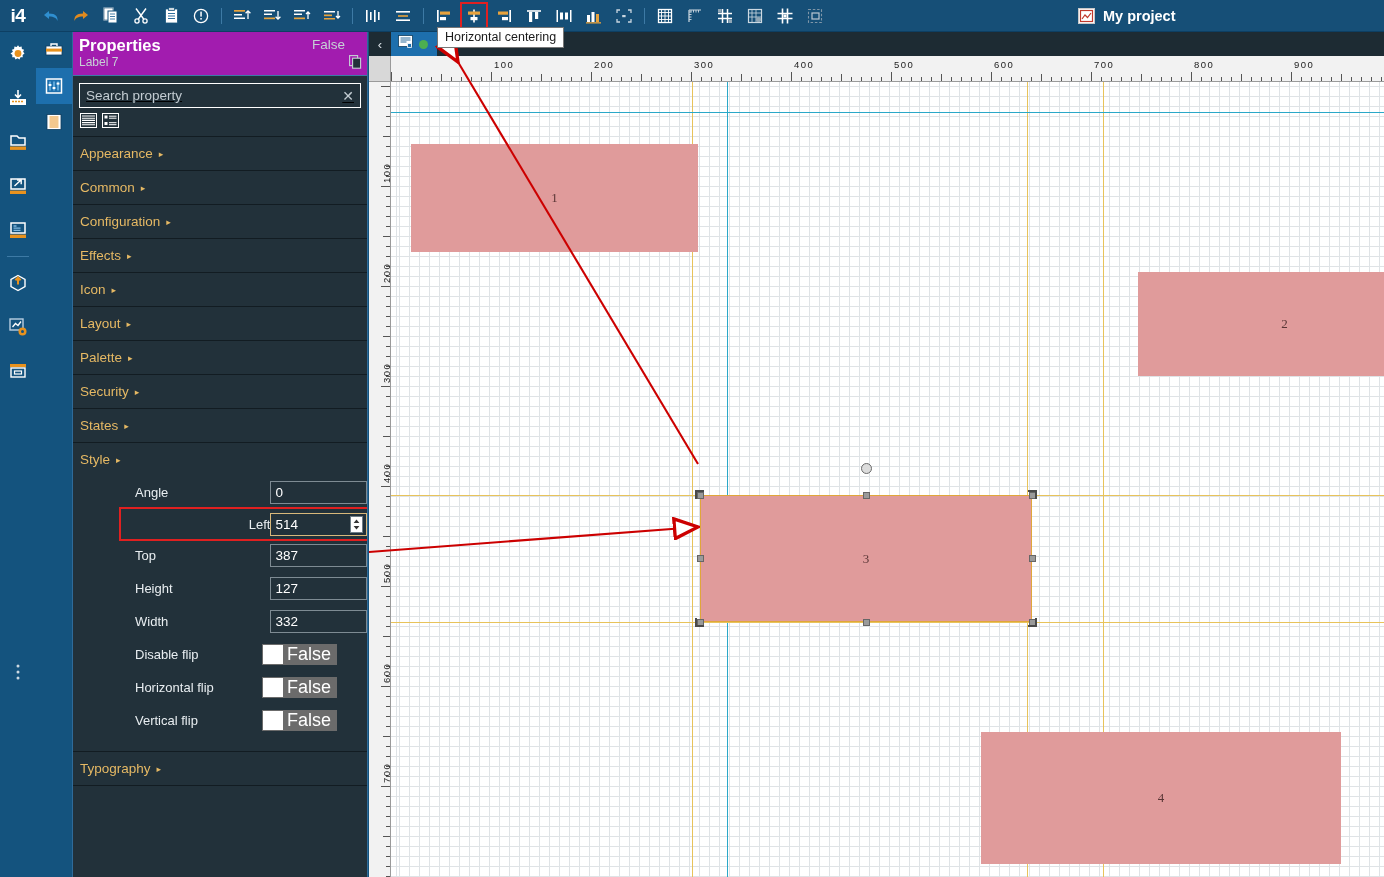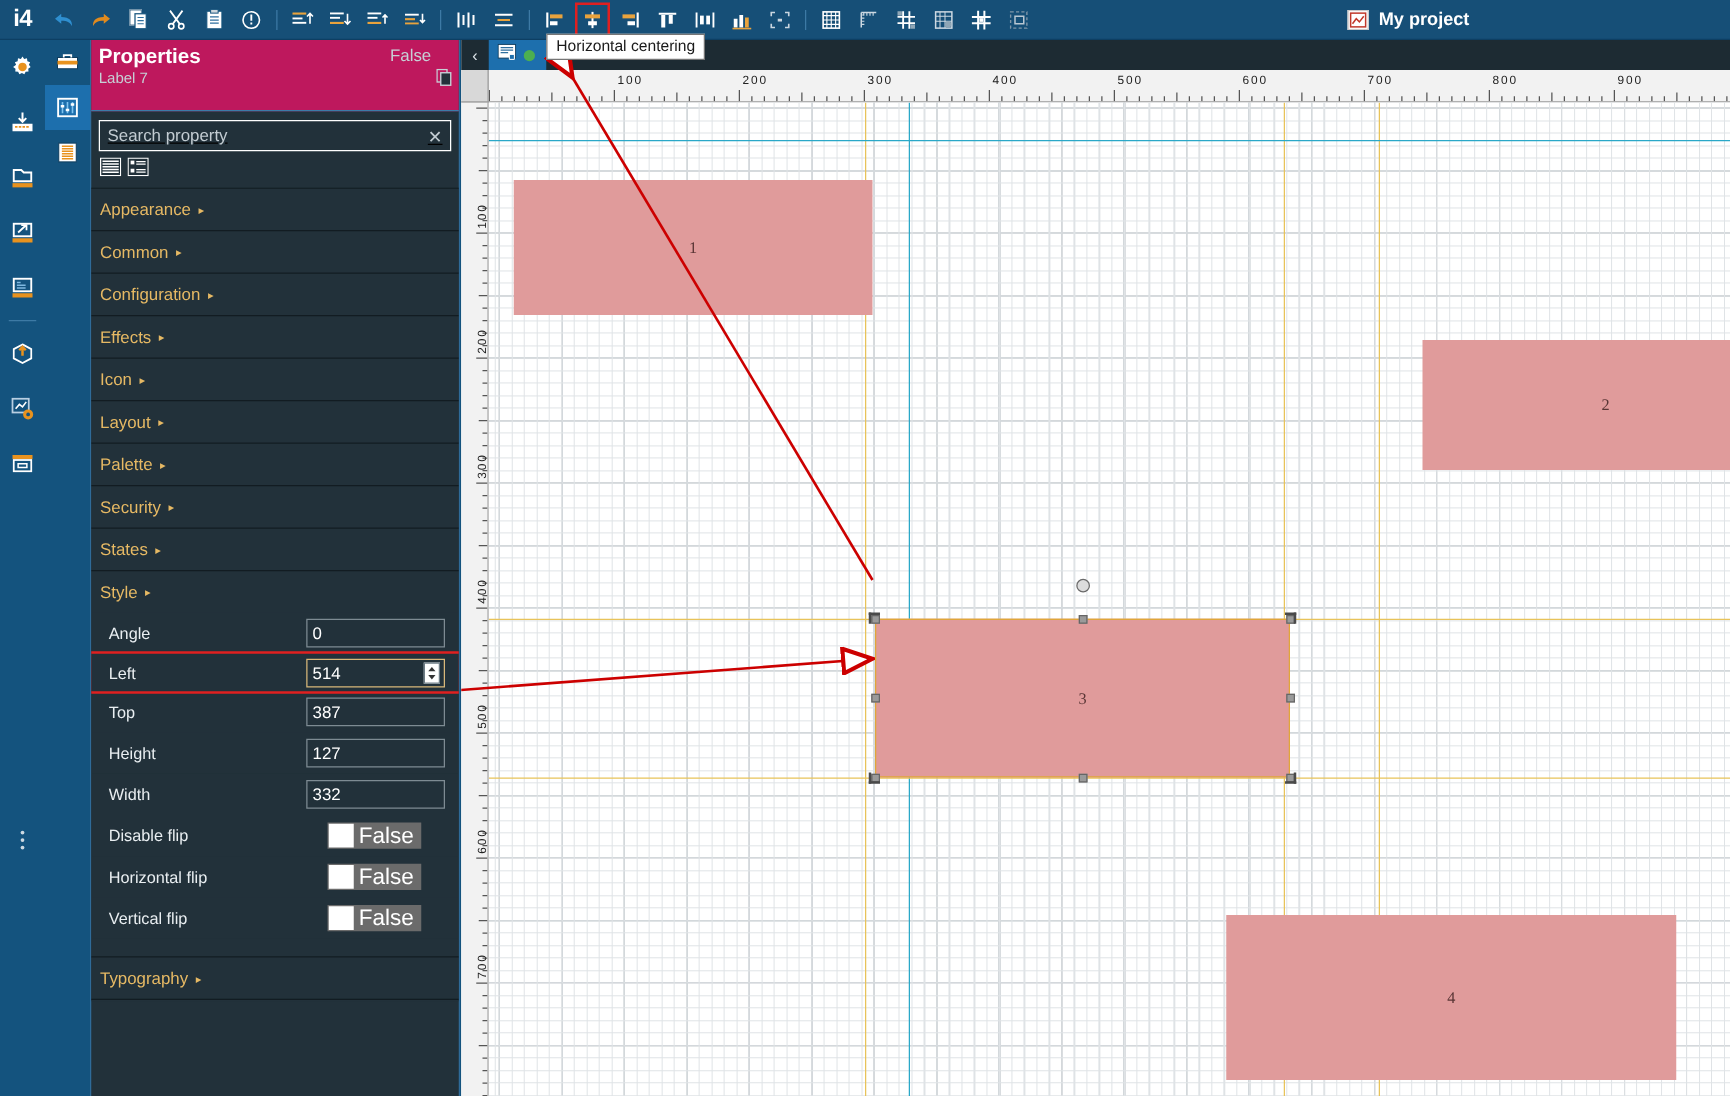--- a/index.html
+++ b/index.html
@@ -88,22 +88,22 @@
   }
   .pi.active { background: #1d6fad; }
 
   .panel-body {
     position: absolute; left: 36px; top: 0; width: 296px; height: 845px;
     background: #22313a; border-left: 1px solid #2f6b99;
     border-right: 1px solid #2f6b99;
     display: flex; flex-direction: column;
   }
   .panel-head {
-    height: 57px; padding: 4px 8px 0 6px; position: relative;
-    border-bottom: 1px solid #3d7ba8; background: #be185d;
+    height: 44px; padding: 4px 8px 0 6px; position: relative;
+    border-bottom: 1px solid #3d7ba8; background: #a21caf;
   }
   .ph-title {
     color: #ffffff; font-size: 16.5px; font-weight: bold;
     line-height: 19px;
   }
   .ph-sub {
     color: #c7d0d6; font-size: 12px; line-height: 15px;
   }
   .ph-type {
     position: absolute; right: 22px; top: 5px;
@@ -140,34 +140,35 @@
     height: 34px; display: flex; align-items: center;
     padding-left: 7px; border-top: 1px solid #121c22;
     color: #e6b964; font-size: 13.5px; cursor: pointer;
     background: #22313a;
   }
   .cat .arrow { margin-left: 6px; font-size: 9px; color: #e6b964; }
 
   
   .prow {
     height: 33px; display: flex; align-items: center;
-    padding-left: 14px; position: relative; background: #22313a;
+    padding-left: 14px; position: relative; background: #22313a; margin-left: 48px;
   }
   .prow .plabel {
     color: #e9eef1; font-size: 13px; width: 158px;
   }
   .pval {
     width: 111px; height: 23px; background: #22313a;
     border: 1px solid #7e8b93; color: #ffffff;
     font-size: 13.5px; padding: 0 4px;
     display: flex; align-items: center; position: relative;
   }
   .prow.highlight {
     outline: 2px solid #e02020; outline-offset: 0px; z-index: 5;
     height: 30px;
+    text-align: right;
   }
   .prow.highlight .pval { border-color: #d8b87a; }
   .spin {
     position: absolute; right: 3px; top: 2px; width: 13px; height: 17px;
     background: #ffffff; border: 1px solid #6e7d86;
     display: flex; flex-direction: column; align-items: center;
     justify-content: center; line-height: 6px;
   }
   .toggle-wrap {
     position: absolute; right: 30px; display: flex; align-items: center;

